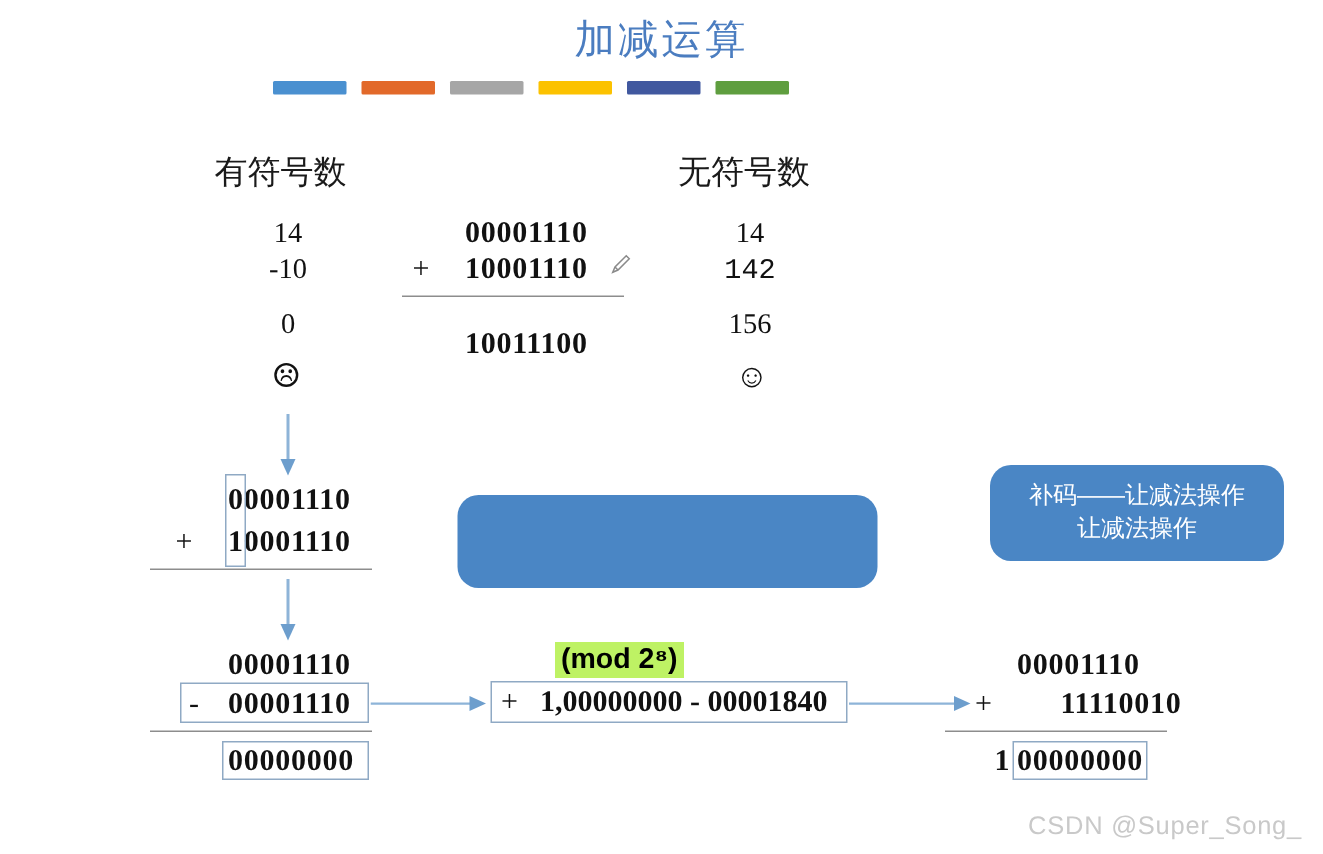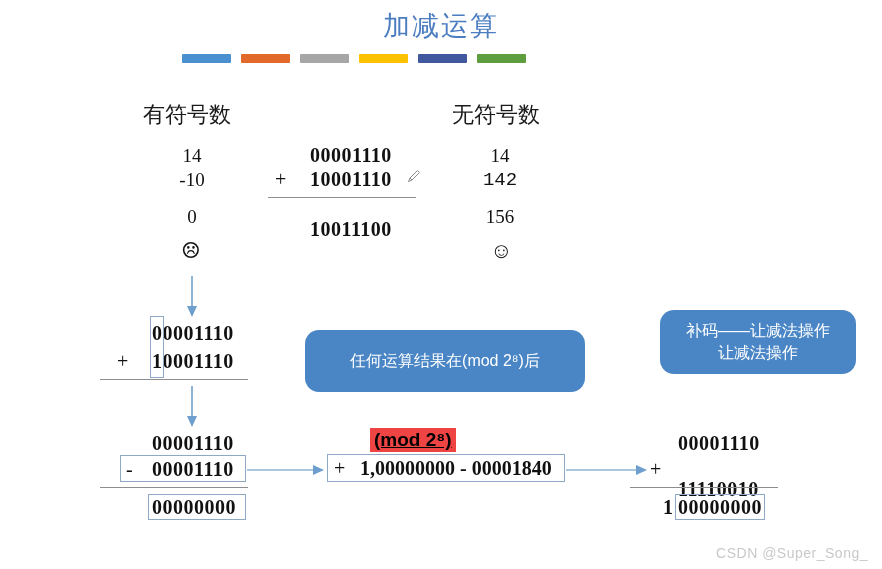--- a/index.html
+++ b/index.html
@@ -95,22 +95,21 @@
   }
 
   
   .obox {
     position: absolute;
     border: 1px solid #8fa9c4;
     box-sizing: border-box;
     background: transparent;
   }
   .hl {
-    background: #ef4444;
-    text-decoration: underline;
+    background: #bef264;
   }
 
   
   .callout {
     position: absolute;
     background: #4a86c5;
     color: #ffffff;
     border-radius: 14px;
     font-family: "Liberation Sans", "DejaVu Sans", sans-serif;
     font-size: 16px;
@@ -149,21 +148,21 @@
     position: absolute;
     font-size: 15px;
     color: #6f6f6f;
   }
 
   .watermark {
     position: absolute;
     right: 14px;
     bottom: 8px;
     font-family: "Liberation Sans", "DejaVu Sans", sans-serif;
-    font-size: 14px;
+    font-size: 17px;
     color: #c9c9c9;
     letter-spacing: 0.5px;
   }
 </style>
 </head>
 <body>
 
 <div id="slide">
 
   <div class="title">加减运算</div>
@@ -218,21 +217,20 @@
 
   <div class="varrow" style="left:185px; top:386px; height:42px;">
     <svg width="14" height="42" viewBox="0 0 14 42" aria-hidden="true">
       <line x1="7" y1="0" x2="7" y2="32" stroke="#8eb4d8" stroke-width="2"></line>
       <polygon points="7,41 2,30 12,30" fill="#6d9ecd"></polygon>
     </svg>
   </div>
 
   <div class="callout" style="left:305px; top:330px; width:280px; height:62px;">
     <div>
-      <div>任何运算结果在(mod 2⁸)后</div>
     </div>
     <svg class="tail" style="left:48px; bottom:-20px;" width="58" height="22" viewBox="0 0 58 22" aria-hidden="true">
       <polygon points="0,0 56,0 54,21" fill="#4a86c5"></polygon>
     </svg>
   </div>
 
   <div class="callout" style="left:640px; top:310px; width:196px; height:64px;margin-left:20px;">
     <div>
       <div>补码——让减法操作</div>
       <div>让减法操作</div>
@@ -264,21 +262,21 @@
 
   <div class="harrow" style="left:566px; top:462px; width:82px;">
     <svg width="82" height="12" viewBox="0 0 82 12" aria-hidden="true">
       <line x1="0" y1="6" x2="72" y2="6" stroke="#8eb4d8" stroke-width="1.5"></line>
       <polygon points="81,6 70,1 70,11" fill="#6d9ecd"></polygon>
     </svg>
   </div>
 
   <div class="bin" style="left:678px; top:432px;">00001110</div>
   <div class="op" style="left:650px; top:458px;">+</div>
-  <div class="bin" style="left:678px; top:458px;margin-top:20px;">11110010</div>
+  <div class="bin" style="left:707px; top:458px;">11110010</div>
   <div class="rule" style="left:630px; top:487px; width:148px;"></div>
   <div class="bin" style="left:663px; top:496px;">1</div>
   <div class="obox" style="left:675px; top:494px; width:90px; height:26px;"></div>
   <div class="bin" style="left:678px; top:496px;">00000000</div>
 
   <div class="watermark">CSDN @Super_Song_</div>
 
 </div>
 
 </body></html>

